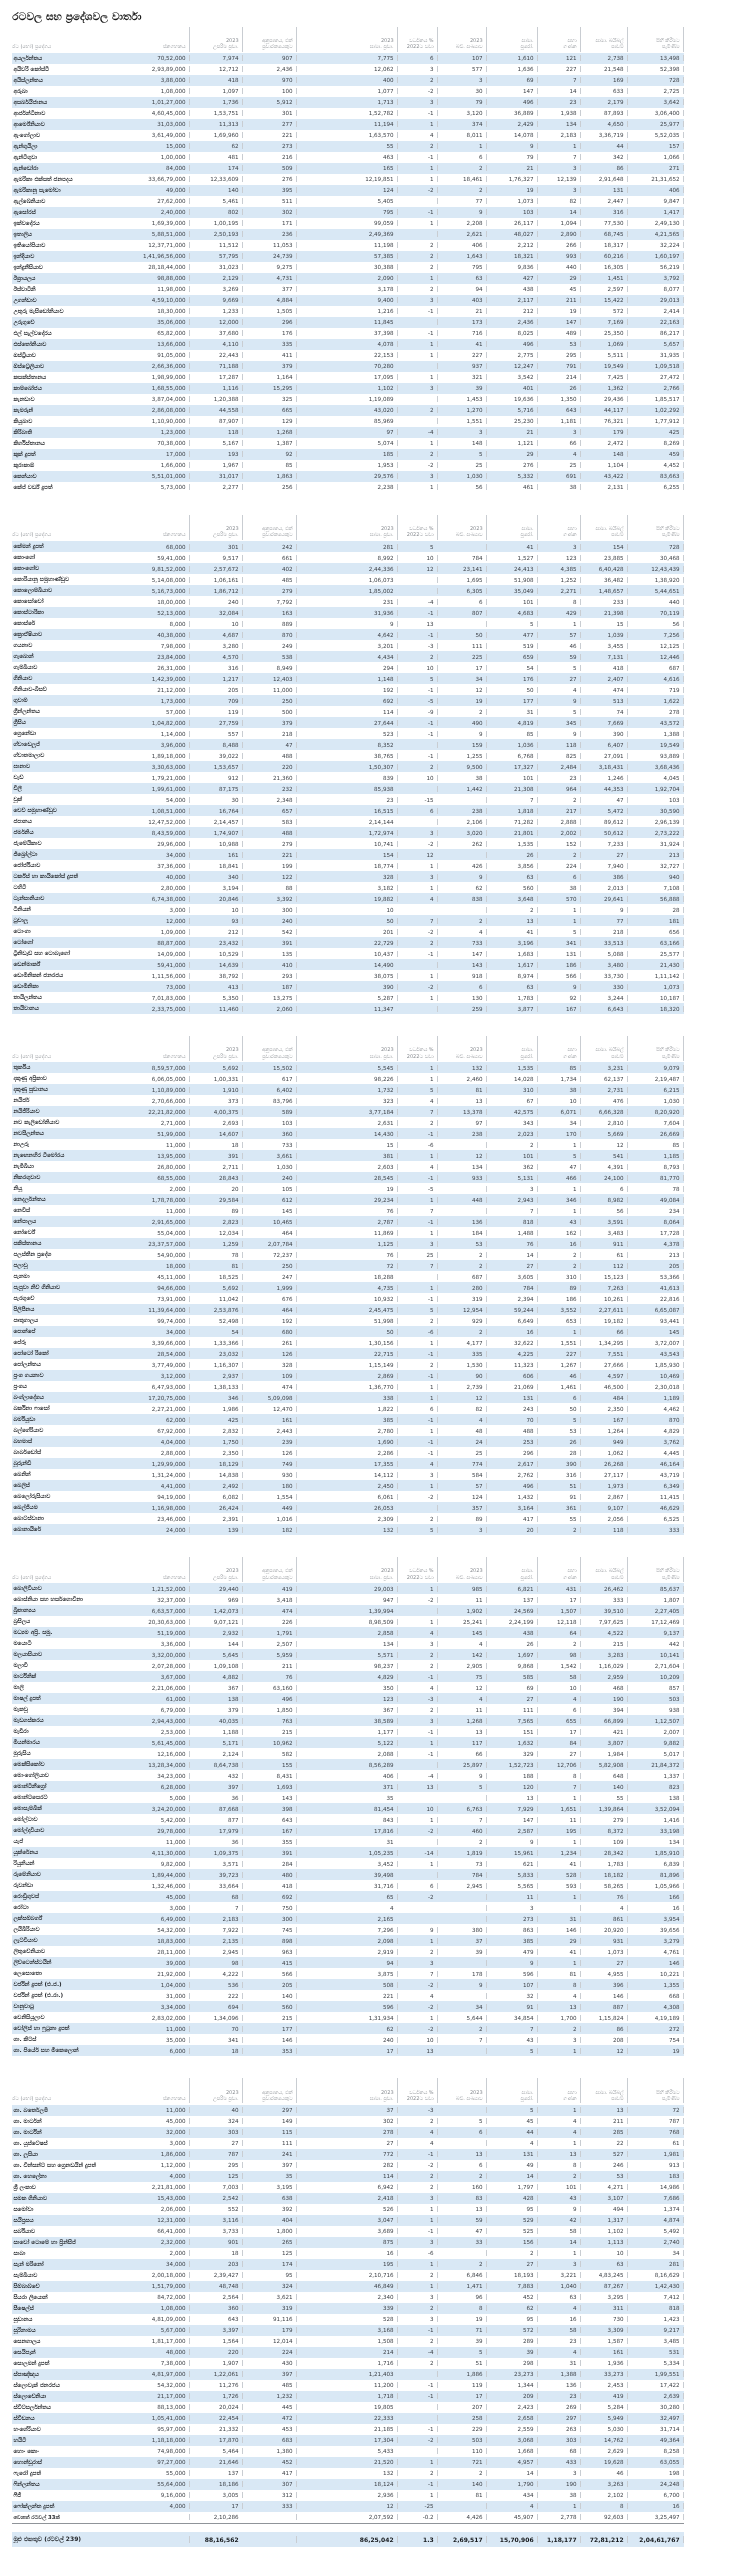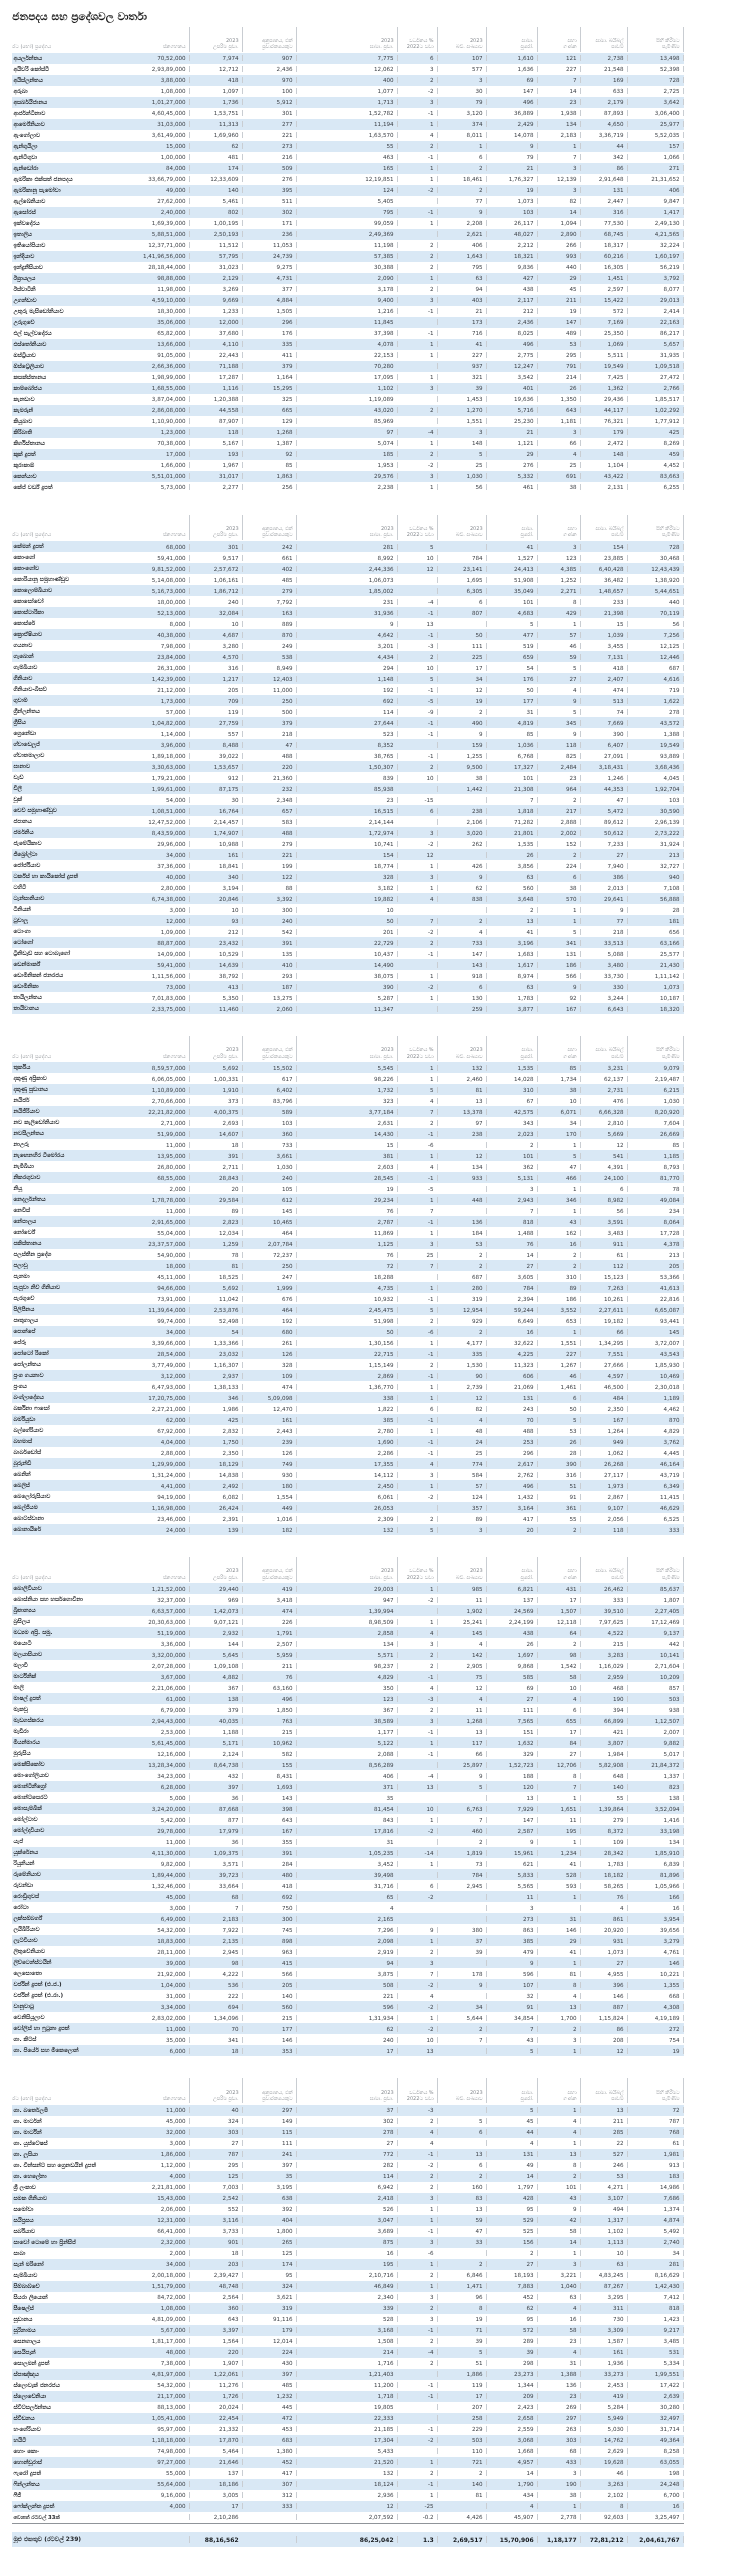--- a/index.html
+++ b/index.html
@@ -33,21 +33,21 @@
   .section + .section { margin-top:22px; }
   .other-row { border-bottom:1.2px solid #8f9499; }
   .other-row .c0 { font-size:5.3px; }
   .total-row { margin-top:8px; height:15px; background:#d9e8f5; font-weight:bold; font-size:6px; color:#14171a; display:flex; align-items:center; }
   .total-row .c0 { font-size:6px; }
 </style>
 </head>
 <body>
 
 <div class="page">
-  <div class="title">ජනපදය සහ ප්‍රදේශවල වාර්තා</div>
+  <div class="title">රටවල සහ ප්‍රදේශවල වාර්තා</div>
   <div class="tbl" id="table-root">
       <div class="section">
         <div class="hrow">
           <div class="hcell cell c0">
             <span>රට (හෝ) ප්‍රදේශය</span>
           </div>
           <div class="hcell cell num c1">
             <span></span>
             <span>ජනගහනය</span>
           </div>

